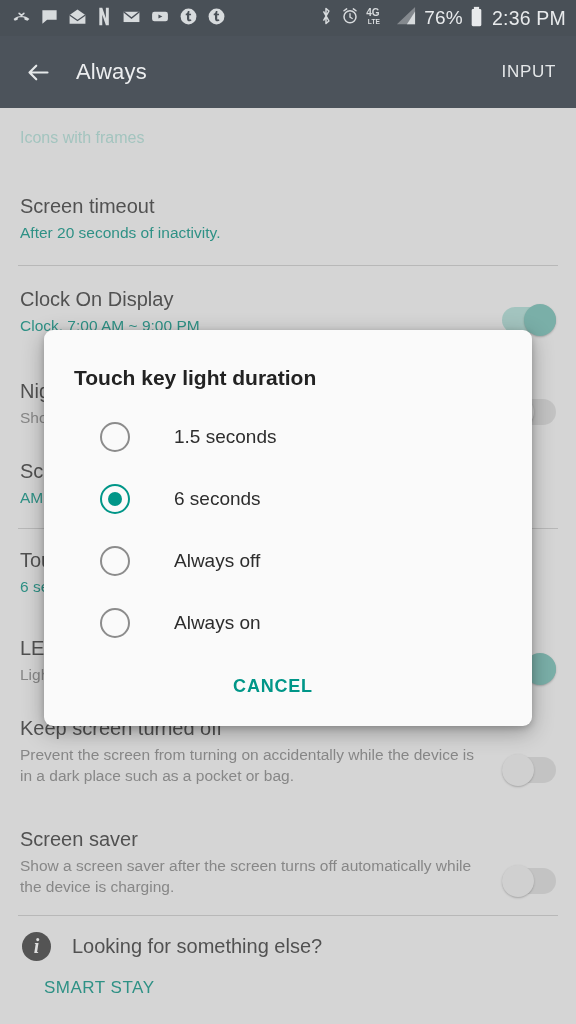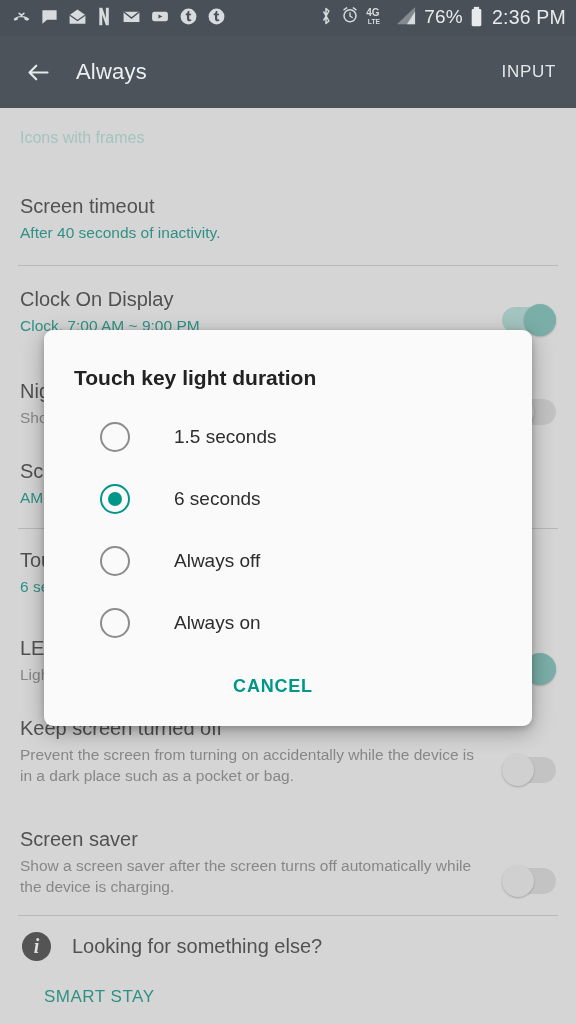--- a/index.html
+++ b/index.html
@@ -33,21 +33,21 @@
     color: #d4d7da;
   }
   .status-left {
     display: flex;
     align-items: center;
     gap: 9px;
     flex: 1;
   }
   .status-right {
     display: flex;
-    align-items: flex-start;
+    align-items: center;
     gap: 7px;
   }
   .sicon { display: block; }
   .status-text {
     font-size: 19px;
     letter-spacing: .2px;
     color: #e3e6e8;
     white-space: nowrap;
   }
   .status-time { font-size: 19.5px; margin-left: 2px; }
@@ -353,21 +353,21 @@
   <div class="list">
 
     <div class="row" style="padding-top:21px;">
       <div class="faded">Icons with frames</div>
     </div>
 
     <div class="row" style="padding-top:46px;padding-bottom:22px;">
       <div class="row-inner">
         <div class="row-text">
           <div class="row-title">Screen timeout</div>
-          <div class="row-sub">After 40 seconds of inactivity.</div>
+          <div class="row-sub">After 20 seconds of inactivity.</div>
         </div>
       </div>
     </div>
     <div class="divider"></div>
 
     <div class="row" style="padding-top:20px;padding-bottom:22px;">
       <div class="row-inner">
         <div class="row-text">
           <div class="row-title">Clock On Display</div>
           <div class="row-sub">Clock, 7:00 AM ~ 9:00 PM</div>
@@ -449,21 +449,21 @@
         </div>
       </div>
     </div>
 
     <div class="divider"></div>
 
     <div class="footer-head">
       <div class="info-icon">i</div>
       <div class="footer-head-text">Looking for something else?</div>
     </div>
-    <div class="footer-link" style="margin-top:26px;padding-left:44px;">SMART STAY</div>
+    <div class="footer-link" style="margin-top:17px;padding-left:44px;">SMART STAY</div>
     <div class="footer-link" style="margin-top:26px;">LANGUAGE AND INPUT</div>
   </div>
 
   <div class="scrim"></div>
 
   <div class="dialog">
     <div class="dialog-title">Touch key light duration</div>
     <div class="options">
 
       <div class="option">

